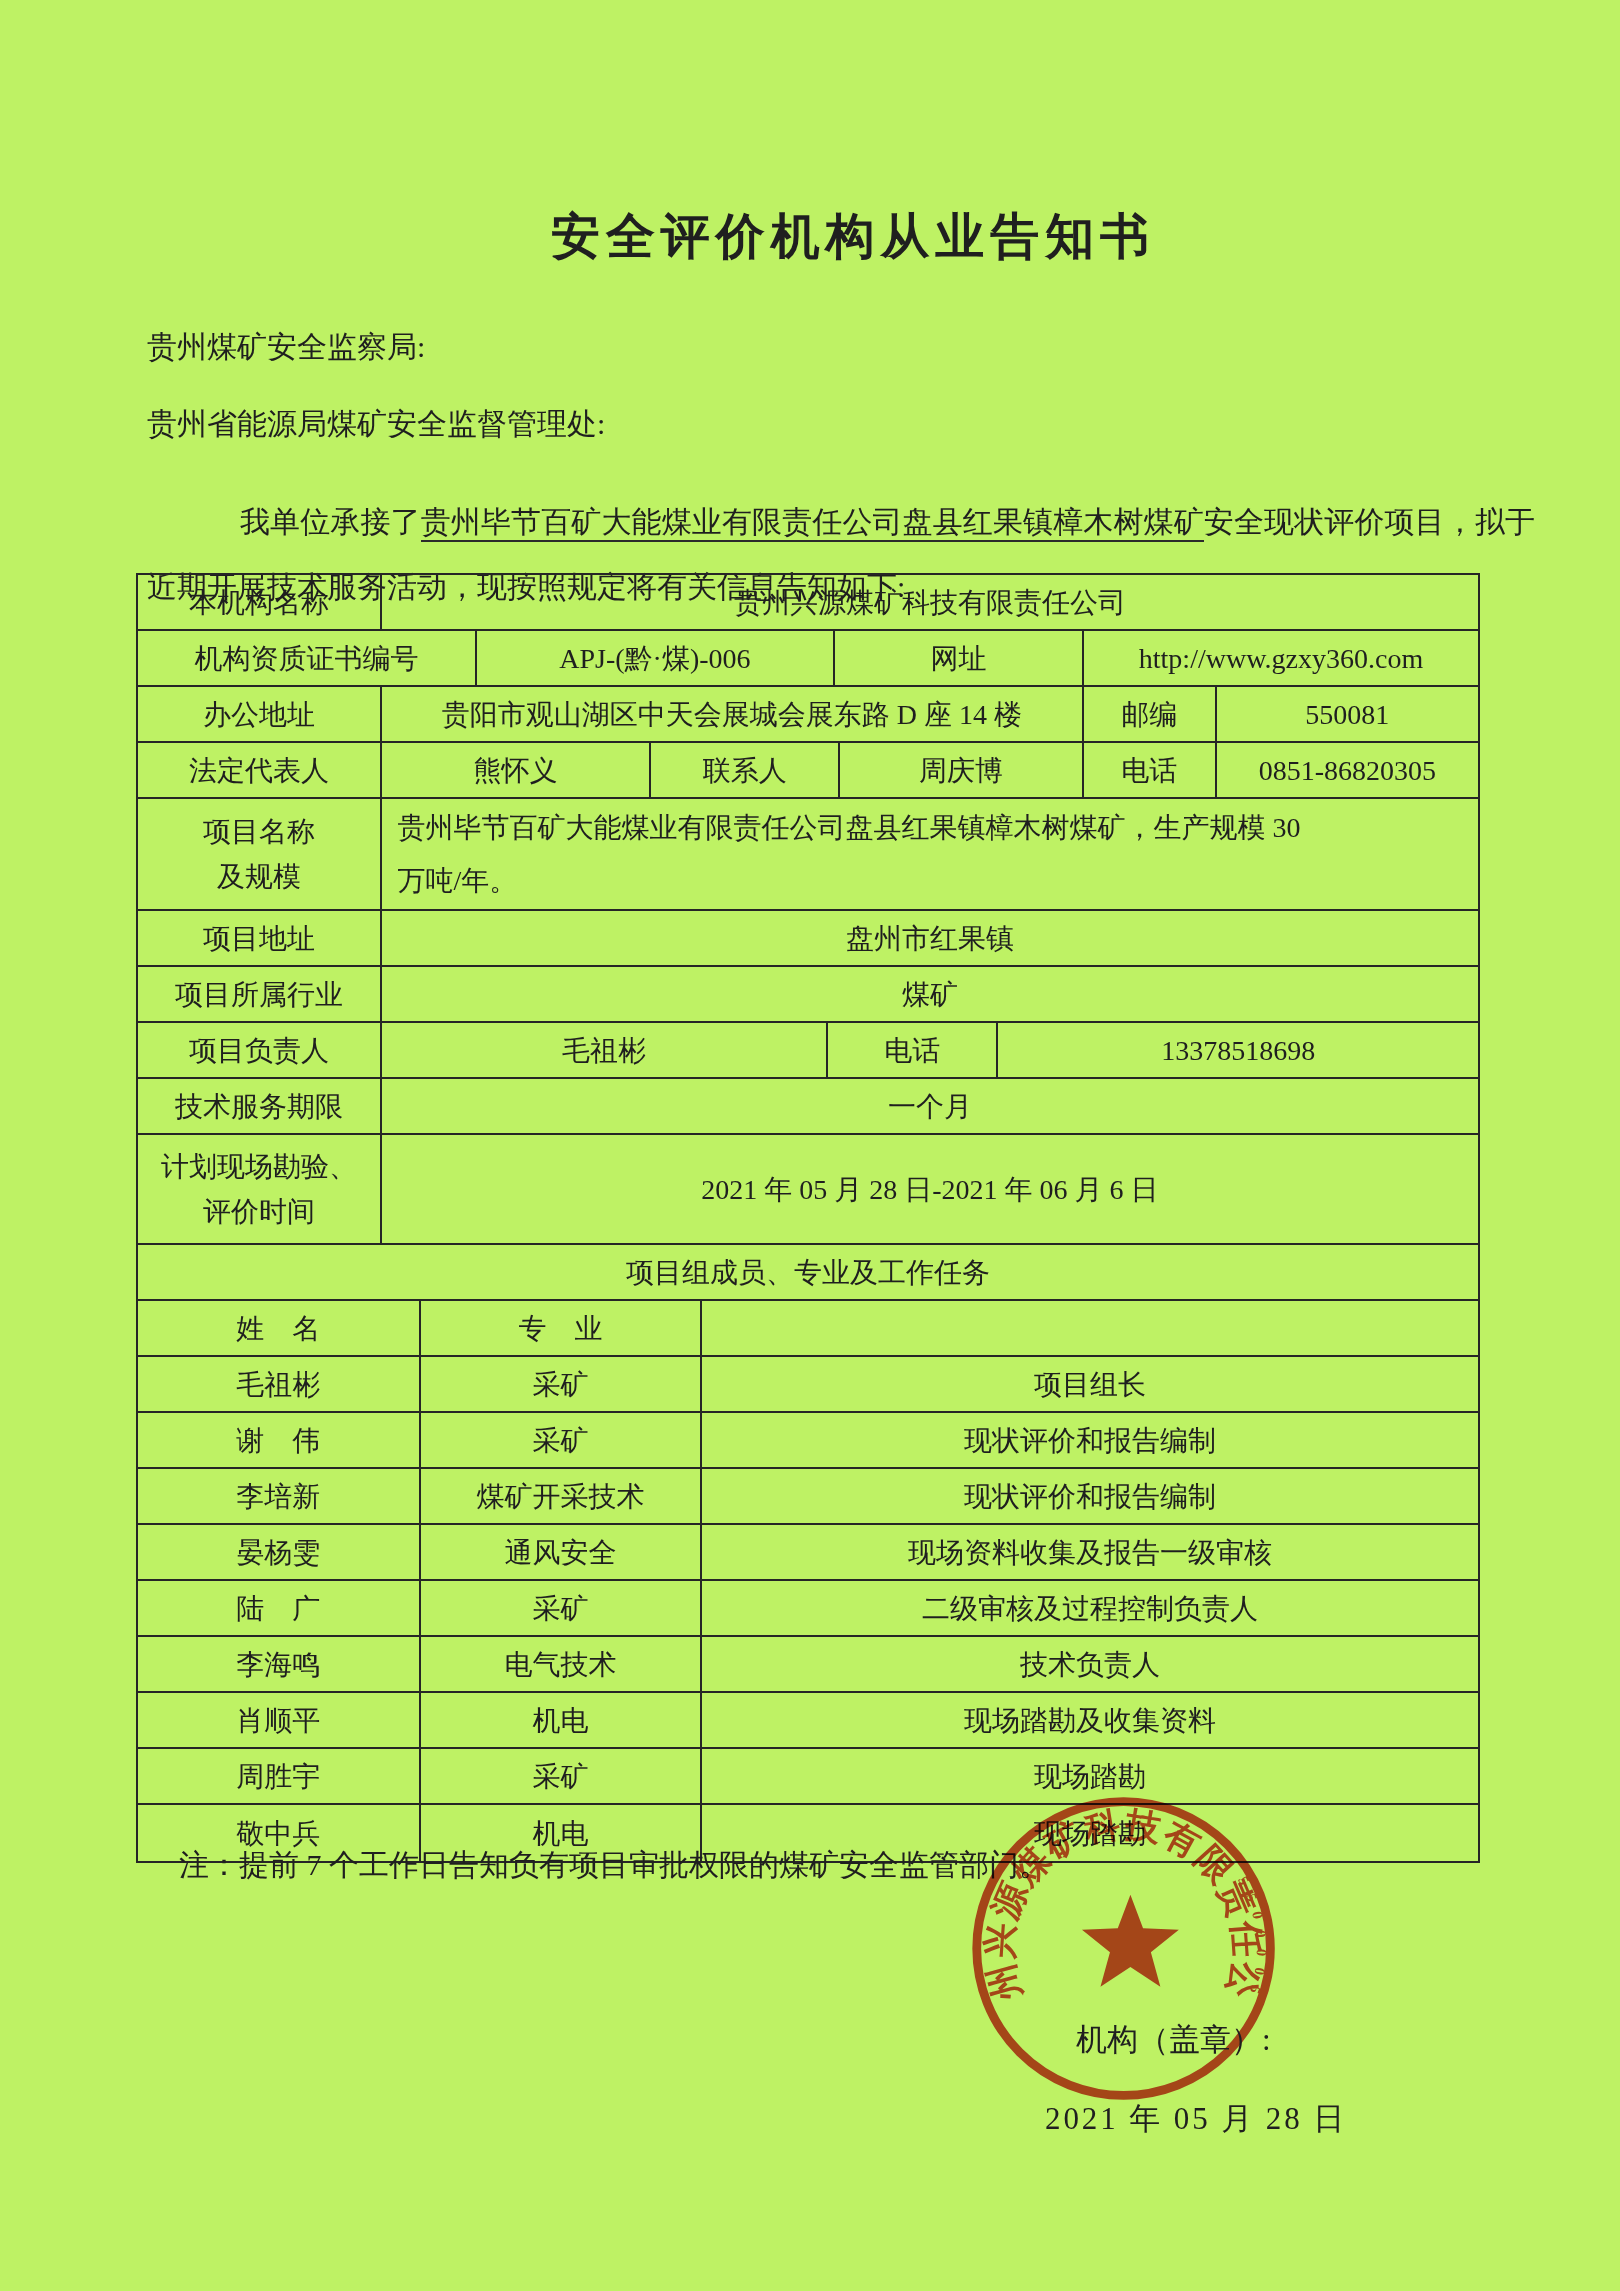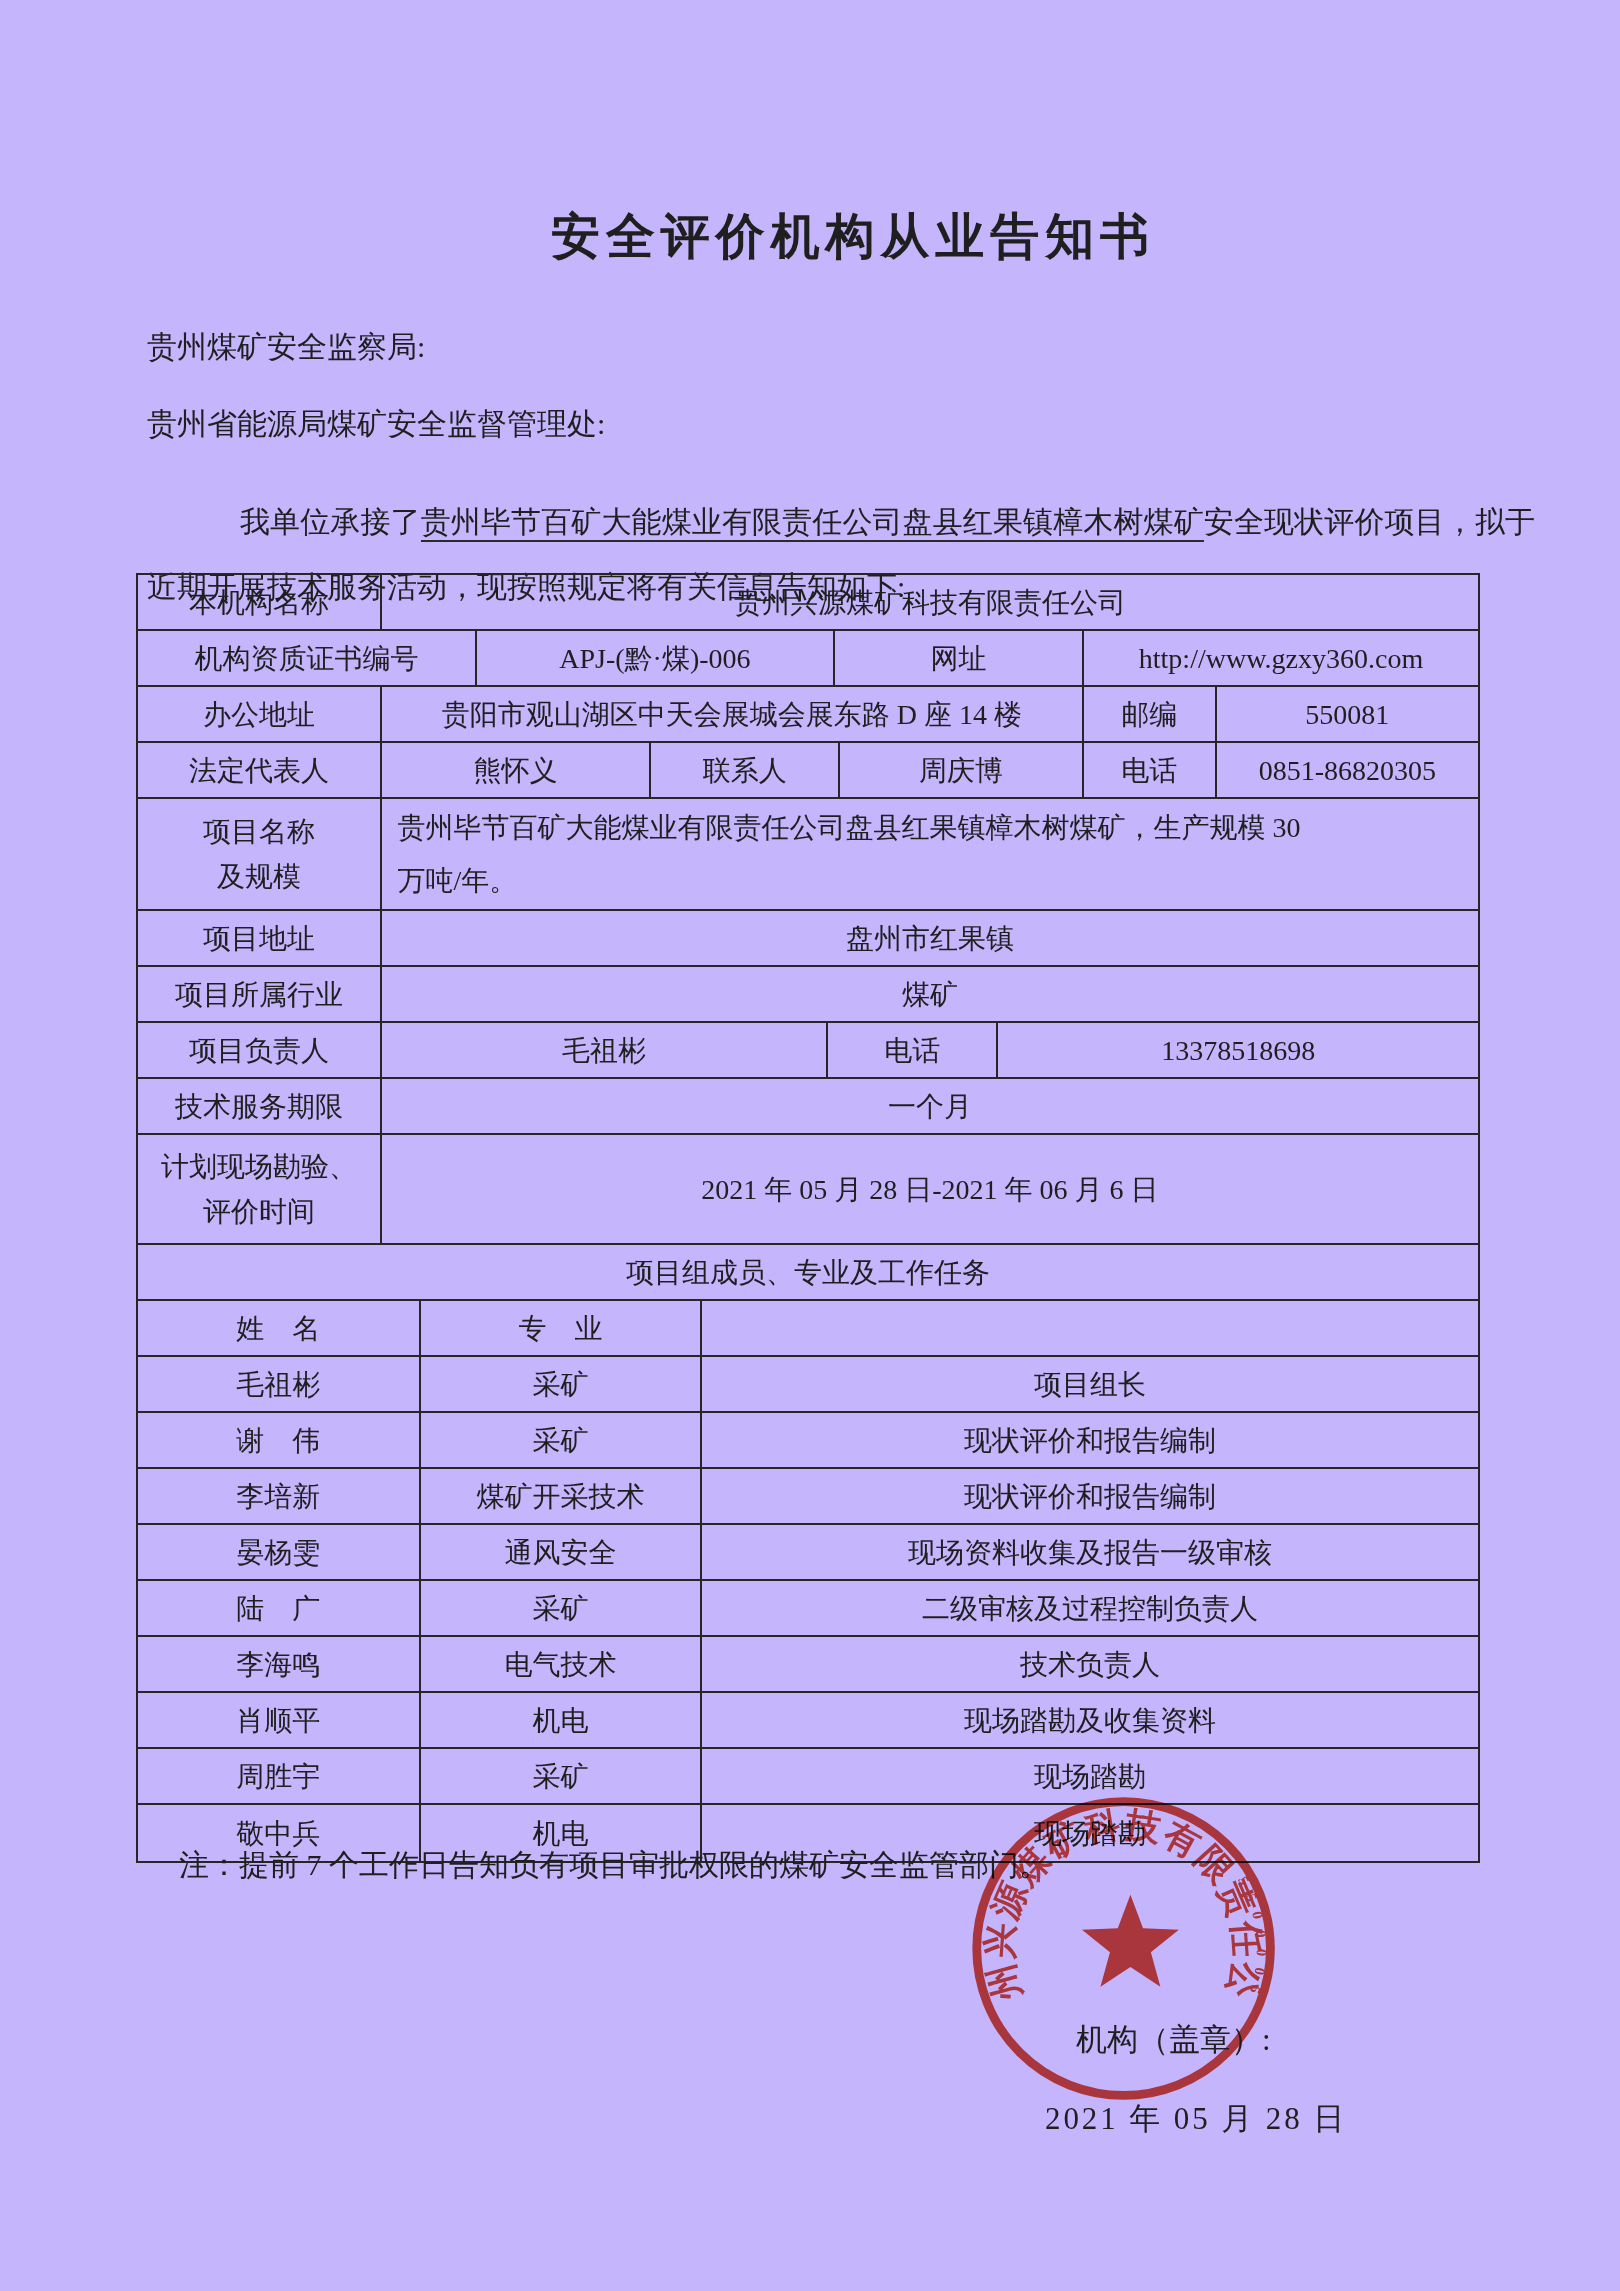--- a/index.html
+++ b/index.html
@@ -1,16 +1,16 @@
 <!DOCTYPE html>
 <html><head>
 <meta charset="utf-8">
 <style>
   html,body{margin:0;padding:0;background:#ffffff;}
-  .page{position:relative;width:1620px;height:2292px;background:#c4b5fd;overflow:hidden;
+  .page{position:relative;width:1620px;height:2292px;background:#bef264;overflow:hidden;
         font-family:"Liberation Serif","DejaVu Serif",serif;color:#1f1f1f;}
   .title{position:absolute;top:204px;left:86px;right:0;text-align:center;
          font-size:49px;font-weight:700;letter-spacing:5.9px;}
   .sal{position:absolute;left:147px;font-size:30px;white-space:nowrap;}
   .sal1{top:327px;} .sal2{top:404px;}
   .intro{position:absolute;left:147px;top:459px;width:1388px;font-size:30px;
          line-height:65px;text-align:justify;text-indent:93px;font-family:Liberation Serif, serif;}
   .u{border-bottom:2px solid #2b2b2b;padding-bottom:2px;}
   .dtable{position:absolute;left:136px;top:573px;width:1344px;
           border:2.9px solid #262626;box-sizing:border-box;background:transparent;}

